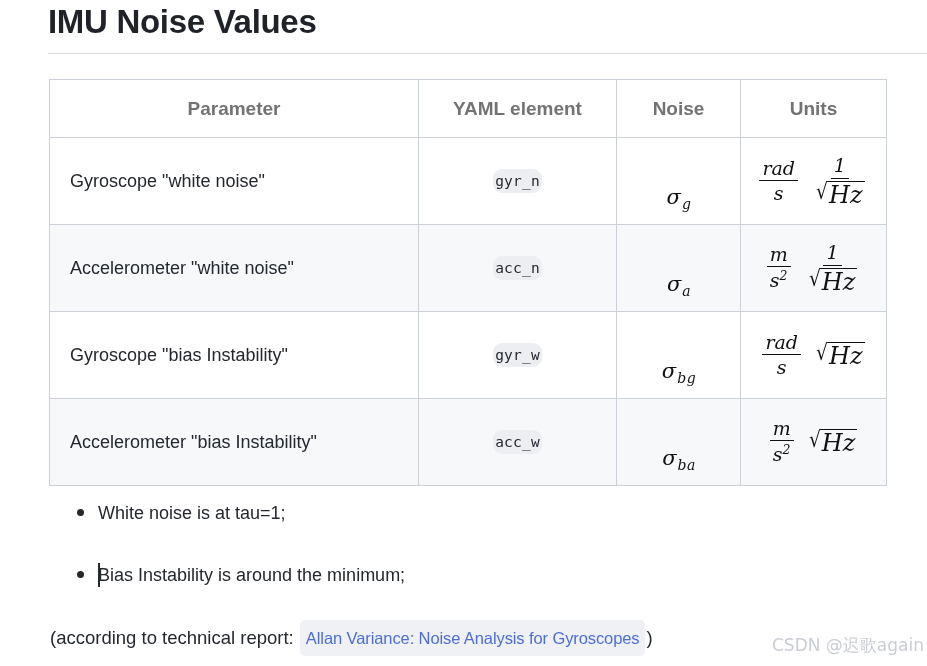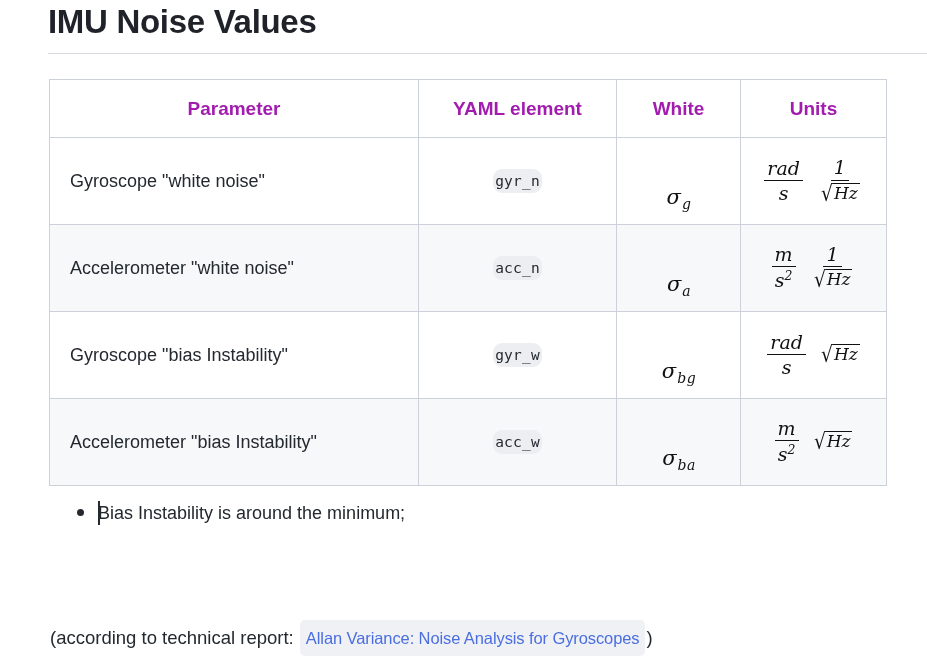--- a/index.html
+++ b/index.html
@@ -63,21 +63,21 @@
   .noise-table th,
   .noise-table td {
     border: 1px solid #ccd1d9;
     padding: 0;
     vertical-align: middle;
   }
   .noise-table thead th {
     height: 57px;
     font-size: 19px;
     font-weight: bold;
-    color: #a21caf;
+    color: #737373;
     text-align: center;
     background: #ffffff;
   }
   .noise-table tbody tr { height: 87px; }
   .noise-table tbody tr.alt td { background: #f6f8fa; }
   .noise-table tbody tr:not(.alt) td { background: #ffffff; }
 
   td.param-cell {
     text-align: left;
     padding-left: 20px;
@@ -154,21 +154,21 @@
   .sqrt .radical {
     font-style: normal;
     font-size: 22px;
     line-height: 0.96;
     transform: scaleX(0.85);
     margin-right: -1px;
   }
   .sqrt .radicand {
     border-top: 1.2px solid #111111;
     padding: 1px 2px 0 1px;
-    font-size: 17px;
+    font-size: 24px;
   }
   .sup {
     font-size: 12.5px;
     vertical-align: super;
     font-style: italic;
   }
 
   
   .notes {
     position: absolute;
@@ -252,21 +252,21 @@
     <colgroup>
       <col class="c-param">
         <col class="c-yaml">
         <col class="c-symbol">
         <col class="c-units">
     </colgroup>
     <thead>
       <tr>
         <th>Parameter</th>
         <th>YAML element</th>
-        <th>White</th>
+        <th>Noise</th>
         <th>Units</th>
       </tr>
     </thead>
     <tbody>
 
       <tr>
         <td class="param-cell">Gyroscope "white noise"</td>
         <td class="yaml-cell">
           <span class="code-chip">gyr_n</span>
         </td>
@@ -362,24 +362,29 @@
           </span>
         </td>
       </tr>
 
     </tbody>
   </table>
 
   <ul class="notes">
     <li>
       <span class="bullet"></span>
+      <span>White noise is at tau=1;</span>
+    </li>
+    <li>
+      <span class="bullet"></span>
       <span class="caret"></span>
       <span>Bias Instability is around the minimum;</span>
     </li>
   </ul>
 
   <div class="footer-line">
     <span>(according to technical report:</span>
     <a class="ref-link" href="#">Allan Variance: Noise Analysis for Gyroscopes</a><span>)</span>
   </div>
 
+  <div class="watermark">CSDN @迟歌again</div>
 
 </div>
 
 </body></html>

